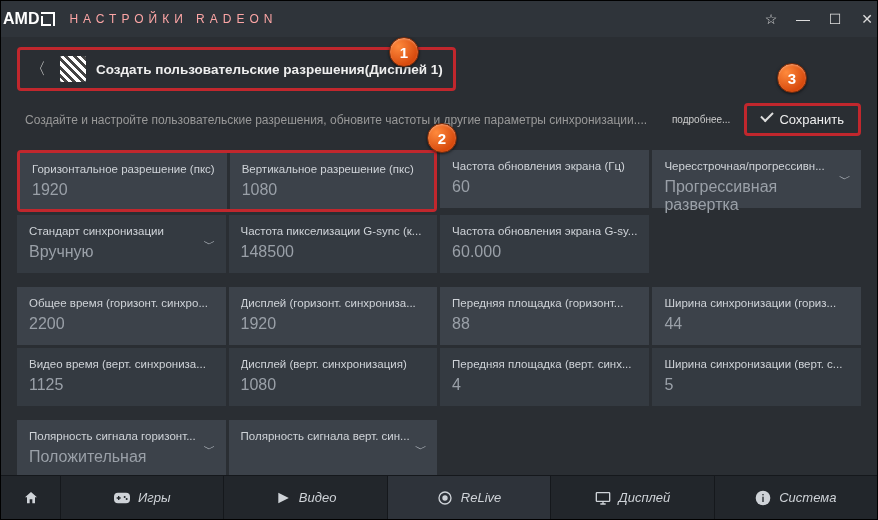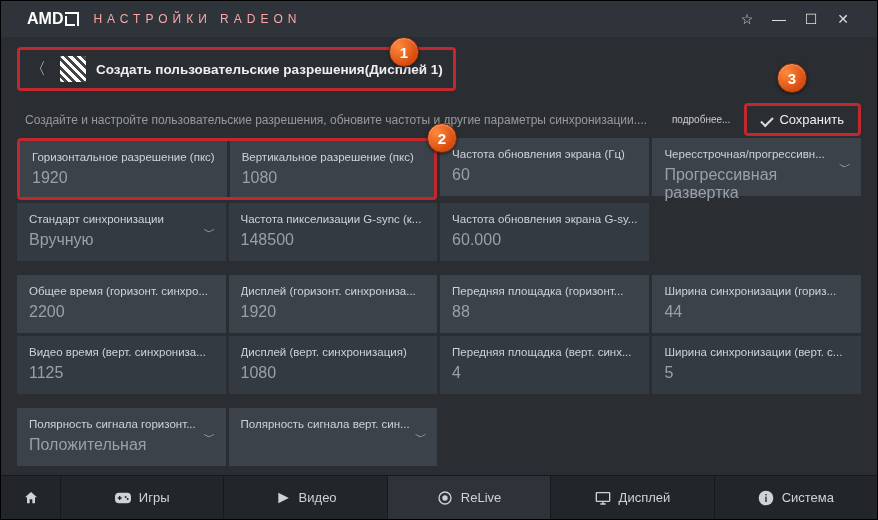--- a/index.html
+++ b/index.html
@@ -1,58 +1,58 @@
 <!DOCTYPE html>
 <html><head>
 <meta charset="utf-8">
 <style>
   * { box-sizing: border-box; margin: 0; padding: 0; font-family: "Segoe UI", Arial, sans-serif; }
   body { background: #1a1a1a; width: 878px; height: 520px; overflow: hidden; position: relative; }
   .window { width: 878px; height: 520px; background: #2a2e33; border: 1px solid #000; position: relative; display: flex; flex-direction: column; }
 
   
-  .titlebar { height: 36px; background: #2f343a; display: flex; align-items: center; padding: 0 26px; color: #ddd; }
+  .titlebar { height: 36px; background: #2f343a; display: flex; align-items: center; padding: 0 2px; color: #ddd; }
   .amd-logo { font-weight: 700; font-size: 16px; letter-spacing: 0px; color: #fff; margin-right: 14px; display:flex; align-items:center; gap:2px;}
   .amd-logo .sq { width:14px; height:14px; position:relative; display:inline-block;}
   .amd-logo .sq::before{content:"";position:absolute;inset:0;border:2px solid #fff; border-bottom:none; border-left:none;}
   .amd-logo .sq::after{content:"";position:absolute;left:0;bottom:0;width:8px;height:8px;border:2px solid #fff; border-top:none; border-right:none;}
   .app-title { font-size: 12px; letter-spacing: 5px; color: #fca5a5; }
   .win-controls { margin-left: auto; display: flex; gap: 16px; align-items: center; color: #ddd; font-size: 14px; }
   .win-controls span { cursor: pointer; width:16px; text-align:center;}
 
   
   .crumb-row { padding: 10px 16px 6px 16px; display: flex; align-items: center; }
   .crumb-box { display: flex; align-items: center; gap: 10px; border: 3px solid #c1272d; border-radius: 4px; padding: 6px 10px 6px 6px; position:relative;}
   .back-chev { color: #ccc; font-size: 16px; padding: 0 4px;}
   .hatch { width: 26px; height: 26px; background: repeating-linear-gradient(45deg,#fff 0 3px,#444 3px 6px); border-radius:2px;}
   .crumb-text { color: #eee; font-size: 13.5px; font-weight: 600; }
 
   
-  .sub-row { padding: 6px 16px 2px 24px; display: flex; align-items: center; color: #999; font-size: 12px; }
+  .sub-row { padding: 6px 16px 14px 24px; display: flex; align-items: center; color: #999; font-size: 12px; }
   .sub-row .sub-text { flex: 0 1 auto; }
   .sub-row .spacer { flex: 1; }
   .more-link { color: #ccc; font-size: 10px; margin-right: 14px; cursor:pointer;}
-  .save-btn { border: 3px solid #c1272d; border-radius: 4px; padding: 6px 14px; color: #eee; font-size: 13px; display: flex; align-items: flex-end; gap: 6px; cursor:pointer; position:relative;}
+  .save-btn { border: 3px solid #c1272d; border-radius: 4px; padding: 6px 14px; color: #eee; font-size: 13px; display: flex; align-items: flex-start; gap: 6px; cursor:pointer; position:relative;}
   .check { display:inline-block; width:12px; height:7px; border-left:2px solid #ddd; border-bottom:2px solid #ddd; transform:rotate(-45deg); margin-bottom:3px;}
 
   
   .grid-wrap { padding: 0 16px; flex:1; overflow:hidden;}
   .grid { display: grid; grid-template-columns: repeat(4, 1fr); gap: 3px; }
   .cell { background: #3c424a; padding: 10px 12px 12px 12px; height: 58px; position: relative; }
   .cell.dim { background: #343a41; }
   .cell .lbl { color: #cfd3d8; font-size: 11.5px; white-space: nowrap; overflow: hidden; text-overflow: ellipsis; }
   .cell .val { color: #9aa0a8; font-size: 16px; margin-top: 6px; }
   .cell .chev { position: absolute; right: 10px; top: 50%; transform: translateY(-50%); color:#aeb4bb; font-size:12px;}
   .hl-group { border: 3px solid #c1272d; border-radius: 4px; grid-column: 1 / span 2; display: grid; grid-template-columns: 1fr 1fr; gap: 3px; background:#2a2e33; position:relative;}
   .hl-group .cell{ height:56px;}
   .row-spacer{ grid-column:1 / span 4; height:8px;}
 
   
   .nav { height: 44px; background: #22262b; display: flex; border-top: 1px solid #15181c; }
-  .nav-item { flex: 1; display: flex; align-items: center; justify-content: center; gap: 8px; color: #cfd3d8; font-size: 13px; cursor:pointer; border-right:1px solid #15181c;}
+  .nav-item { flex: 1; display: flex; align-items: center; justify-content: center; gap: 8px; color: #cfd3d8; font-size: 13px; cursor:pointer; border-right:1px solid #15181c;font-style:italic;}
   .nav-item:last-child{border-right:none;}
   .nav-item.home { flex: 0 0 60px; }
   .nav-item.active { background: #2e333a; }
   .ico { width:16px; height:16px; display:inline-flex; align-items:center; justify-content:center;}
 
   
   .badge { position: absolute; width: 30px; height: 30px; border-radius: 50%; background: radial-gradient(circle at 30% 30%, #ff8a3c, #d84b0e 70%); border:1px solid #7a2a08; color:#fff; font-weight:700; display:flex; align-items:center; justify-content:center; font-size:15px; box-shadow: 0 1px 3px rgba(0,0,0,.6), inset 0 1px 2px rgba(255,255,255,.4); z-index:50;}
   .b1 { left: 388px; top: 36px; }
   .b2 { left: 426px; top: 122px; }
   .b3 { left: 776px; top: 62px; }

